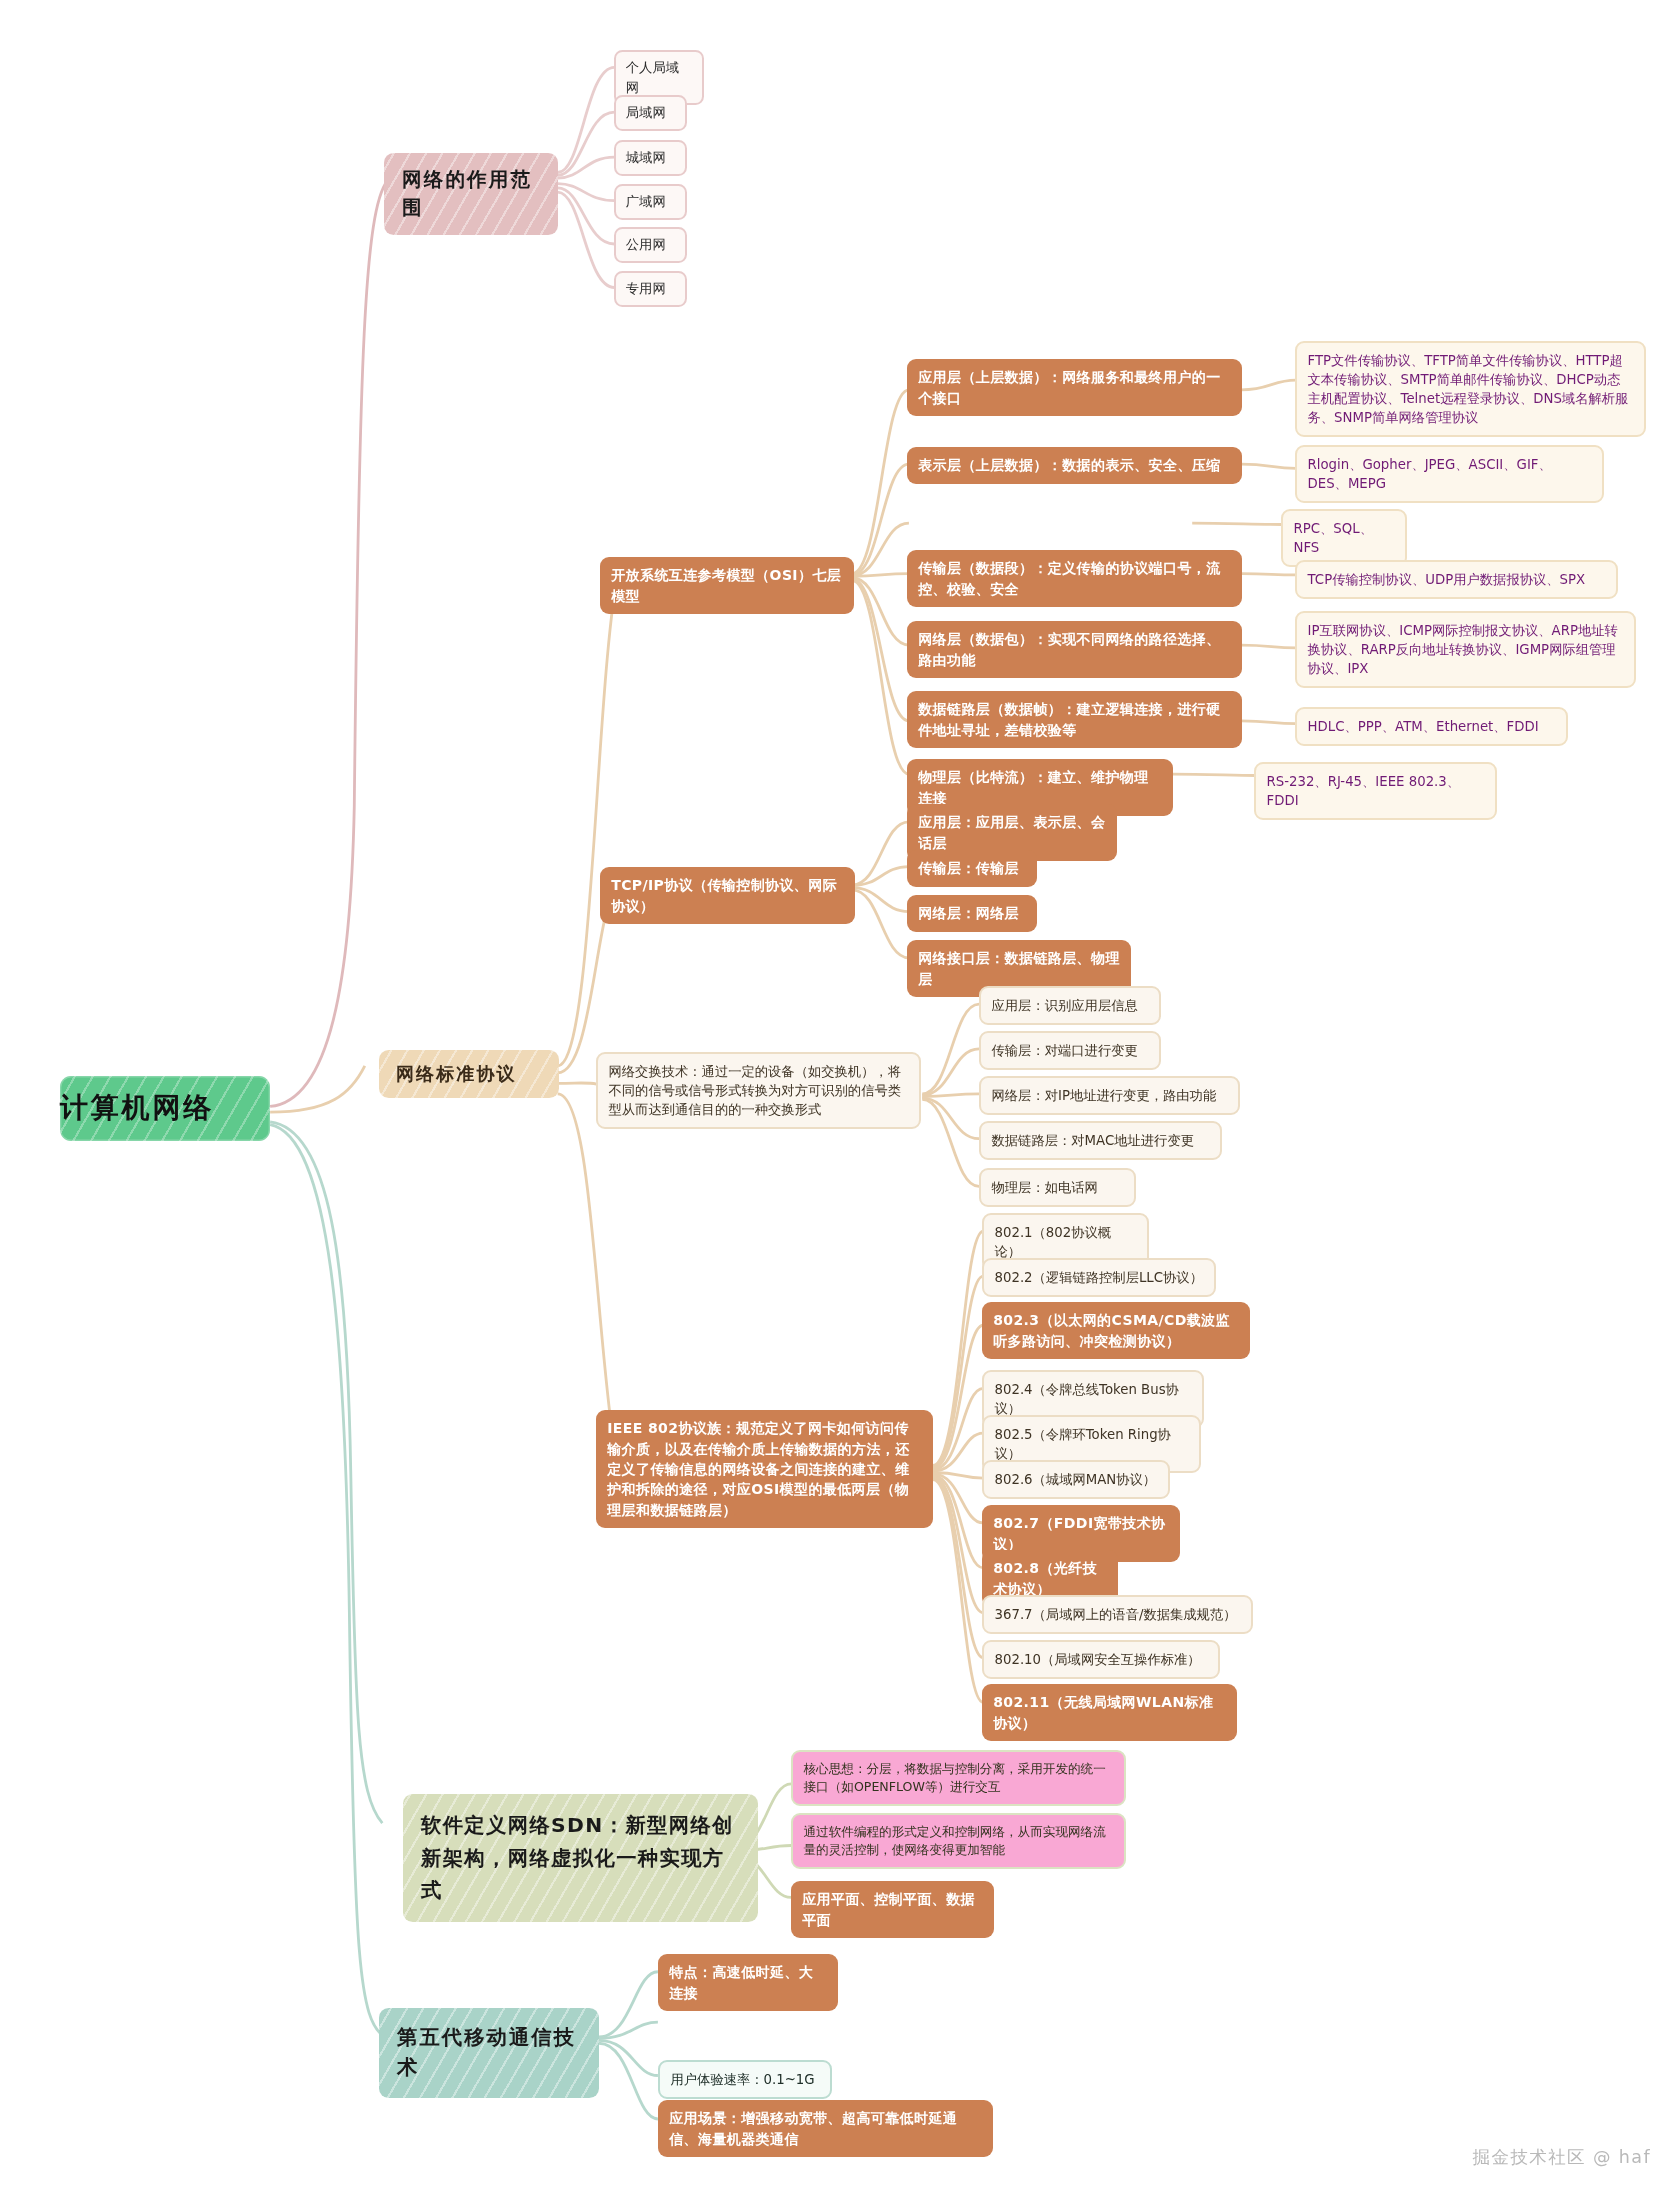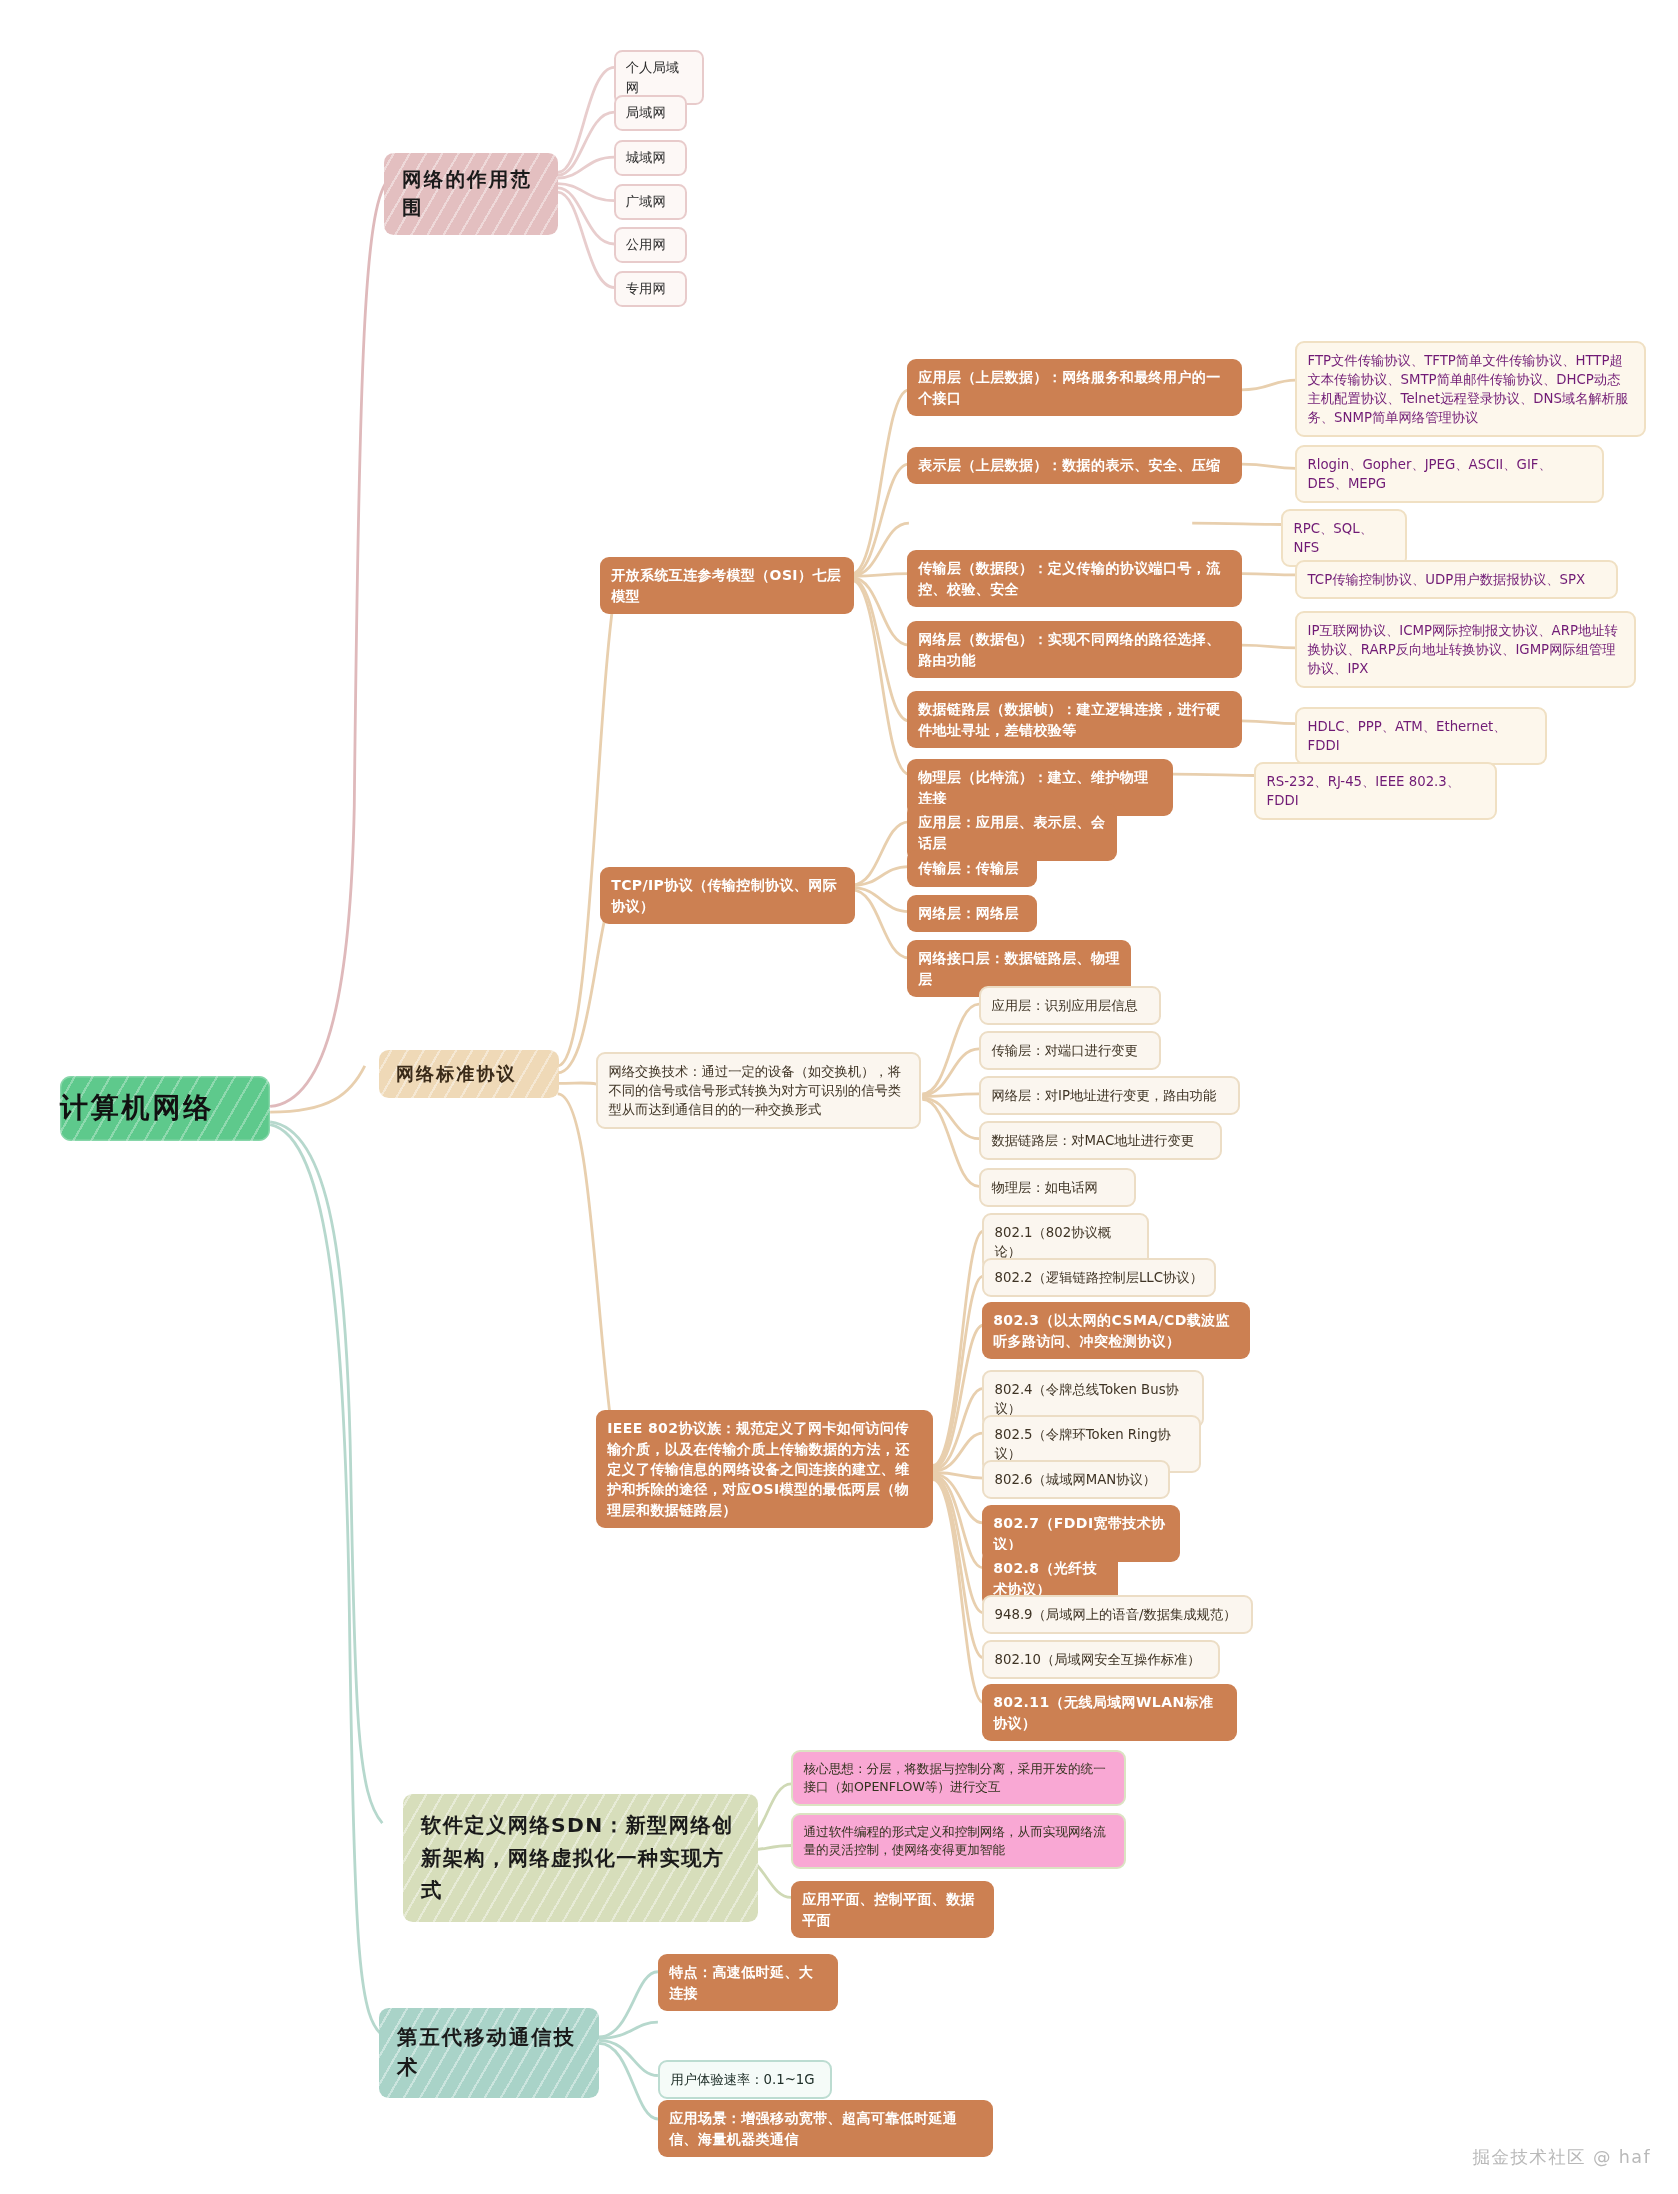--- a/index.html
+++ b/index.html
@@ -253,21 +253,21 @@
   <div class="node box-cream" style="left:1295px; top:341px; width:351px;">
     <span>FTP文件传输协议、TFTP简单文件传输协议、HTTP超文本传输协议、SMTP简单邮件传输协议、DHCP动态主机配置协议、Telnet远程登录协议、DNS域名解析服务、SNMP简单网络管理协议</span></div>
   <div class="node box-cream" style="left:1295px; top:445px; width:309px;">
     <span>Rlogin、Gopher、JPEG、ASCII、GIF、DES、MEPG</span></div>
   <div class="node box-cream" style="left:1281px; top:509px; width:126px;">
     <span>RPC、SQL、NFS</span></div>
   <div class="node box-cream" style="left:1295px; top:560px; width:323px;">
     <span>TCP传输控制协议、UDP用户数据报协议、SPX</span></div>
   <div class="node box-cream" style="left:1295px; top:611px; width:341px;">
     <span>IP互联网协议、ICMP网际控制报文协议、ARP地址转换协议、RARP反向地址转换协议、IGMP网际组管理协议、IPX</span></div>
-  <div class="node box-cream" style="left:1295px; top:707px; width:252px;">
+  <div class="node box-cream" style="left:1295px; top:707px; width:273px;">
     <span>HDLC、PPP、ATM、Ethernet、FDDI</span></div>
   <div class="node box-cream" style="left:1254px; top:762px; width:243px;">
     <span>RS-232、RJ-45、IEEE 802.3、FDDI</span></div>
 
   <div class="node box-orange" style="left:600px; top:867px; width:255px;">
     <span>TCP/IP协议（传输控制协议、网际协议）</span>
   </div>
   <div class="node box-orange" style="left:907px; top:804px; width:210px;">
     <span>应用层：应用层、表示层、会话层</span></div>
   <div class="node box-orange" style="left:907px; top:850px; width:130px;">
@@ -305,21 +305,21 @@
     <span>802.4（令牌总线Token Bus协议）</span></div>
   <div class="node box-cream-ol" style="left:982px; top:1415px; width:219px;">
     <span>802.5（令牌环Token Ring协议）</span></div>
   <div class="node box-cream-ol" style="left:982px; top:1460px; width:188px;">
     <span>802.6（城域网MAN协议）</span></div>
   <div class="node box-orange" style="left:982px; top:1505px; width:198px;">
     <span>802.7（FDDI宽带技术协议）</span></div>
   <div class="node box-orange" style="left:982px; top:1550px; width:136px;">
     <span>802.8（光纤技术协议）</span></div>
   <div class="node box-cream-ol" style="left:982px; top:1595px; width:271px;">
-    <span>948.9（局域网上的语音/数据集成规范）</span></div>
+    <span>367.7（局域网上的语音/数据集成规范）</span></div>
   <div class="node box-cream-ol" style="left:982px; top:1640px; width:238px;">
     <span>802.10（局域网安全互操作标准）</span></div>
   <div class="node box-orange" style="left:982px; top:1684px; width:255px;">
     <span>802.11（无线局域网WLAN标准协议）</span></div>
 
   <div class="node brand-olive" style="left:379px; top:1794px; width:355px;">
     <span>软件定义网络SDN：新型网络创新架构，网络虚拟化一种实现方式</span>
   </div>
   <div class="node box-sdnlight" style="left:791px; top:1750px; width:335px;">
     <span>核心思想：分层，将数据与控制分离，采用开发的统一接口（如OPENFLOW等）进行交互</span></div>

